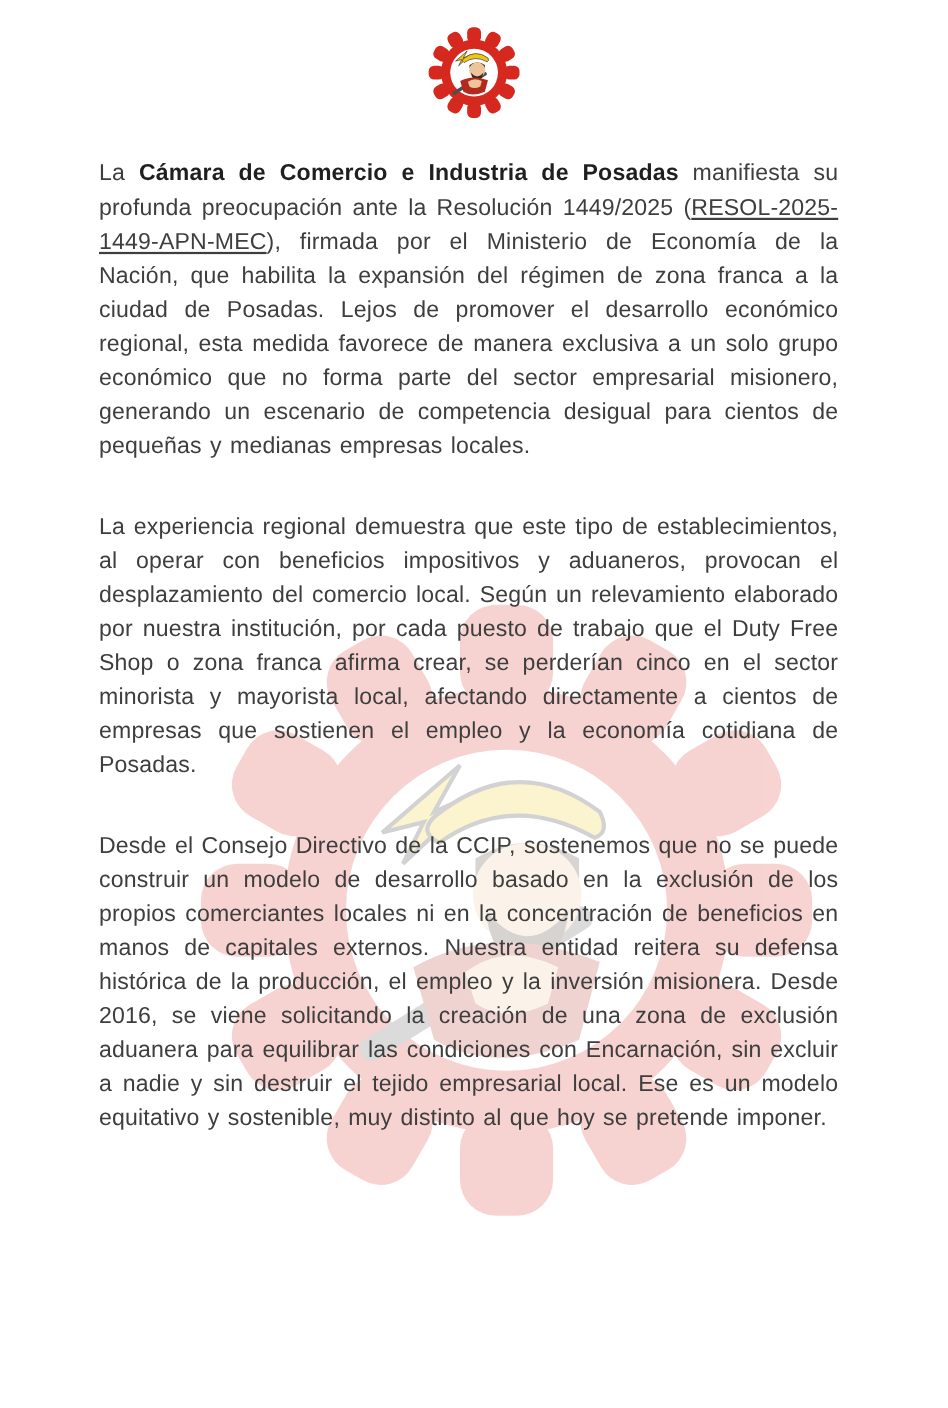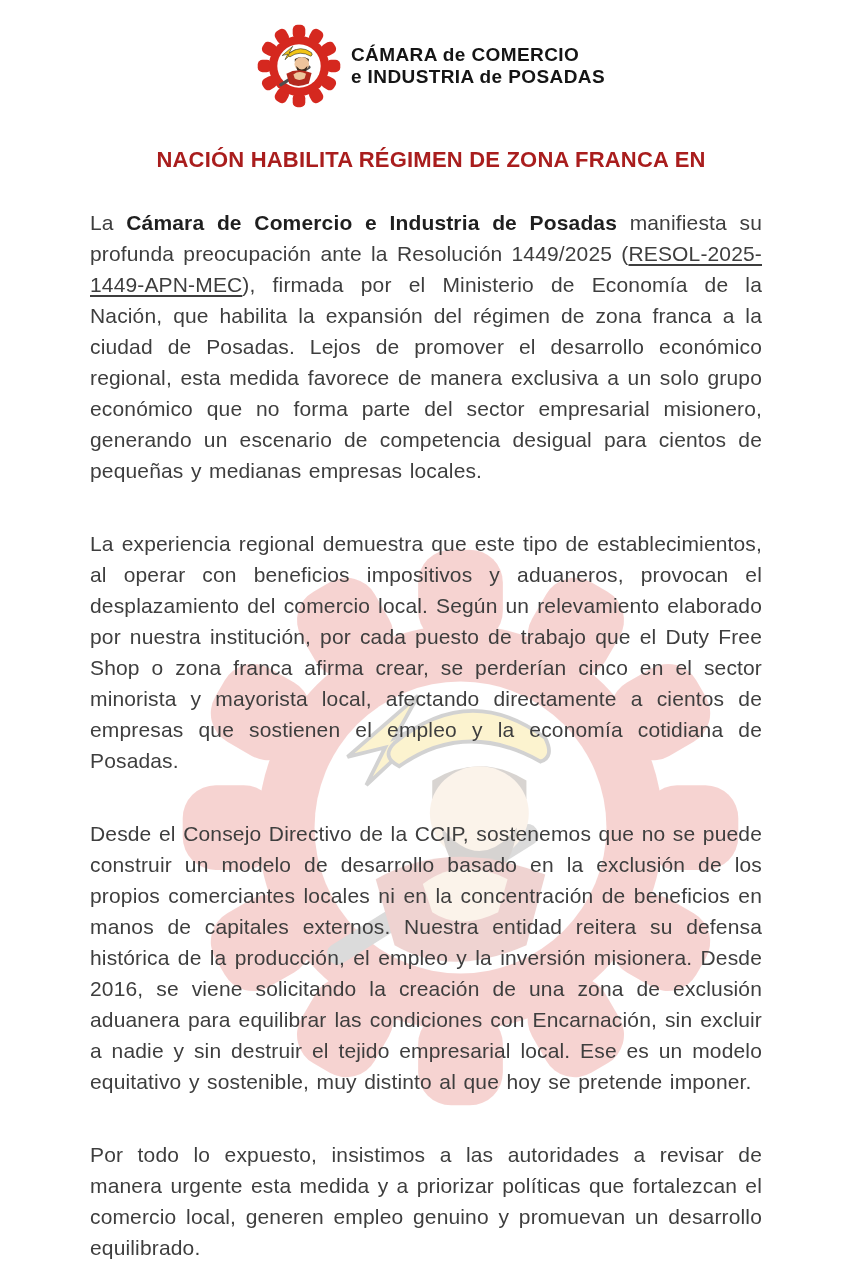--- a/index.html
+++ b/index.html
@@ -115,30 +115,24 @@
 </div>
 
 <div class="page">
 
   <div class="header">
     <div class="logo-gear">
       <svg viewBox="0 0 120 120">
           <use href="#ccip-logo"></use>
         </svg>
     </div>
-    <div class="org-name">
-      <div>CÁMARA de COMERCIO</div>
-      <div>e INDUSTRIA de POSADAS</div>
-    </div>
   </div>
 
   <div class="headline">
-    <div>NACIÓN HABILITA RÉGIMEN DE ZONA FRANCA EN</div>
   </div>
 
   <div class="doc-body">
     <p><span>La </span><strong>Cámara de Comercio e Industria de Posadas</strong><span> manifiesta su profunda preocupación ante la Resolución 1449/2025 (</span><span class="resolution-ref">RESOL-2025-1449-APN-MEC</span><span>), firmada por el Ministerio de Economía de la Nación, que habilita la expansión del régimen de zona franca a la ciudad de Posadas. Lejos de promover el desarrollo económico regional, esta medida favorece de manera exclusiva a un solo grupo económico que no forma parte del sector empresarial misionero, generando un escenario de competencia desigual para cientos de pequeñas y medianas empresas locales.</span></p>
     <p>La experiencia regional demuestra que este tipo de establecimientos, al operar con beneficios impositivos y aduaneros, provocan el desplazamiento del comercio local. Según un relevamiento elaborado por nuestra institución, por cada puesto de trabajo que el Duty Free Shop o zona franca afirma crear, se perderían cinco en el sector minorista y mayorista local, afectando directamente a cientos de empresas que sostienen el empleo y la economía cotidiana de Posadas.</p>
     <p>Desde el Consejo Directivo de la CCIP, sostenemos que no se puede construir un modelo de desarrollo basado en la exclusión de los propios comerciantes locales ni en la concentración de beneficios en manos de capitales externos. Nuestra entidad reitera su defensa histórica de la producción, el empleo y la inversión misionera. Desde 2016, se viene solicitando la creación de una zona de exclusión aduanera para equilibrar las condiciones con Encarnación, sin excluir a nadie y sin destruir el tejido empresarial local. Ese es un modelo equitativo y sostenible, muy distinto al que hoy se pretende imponer.</p>
-    <p>Por todo lo expuesto, insistimos a las autoridades a revisar de manera urgente esta medida y a priorizar políticas que fortalezcan el comercio local, generen empleo genuino y promuevan un desarrollo equilibrado.</p>
   </div>
 
 </div>
 
 </body></html>

